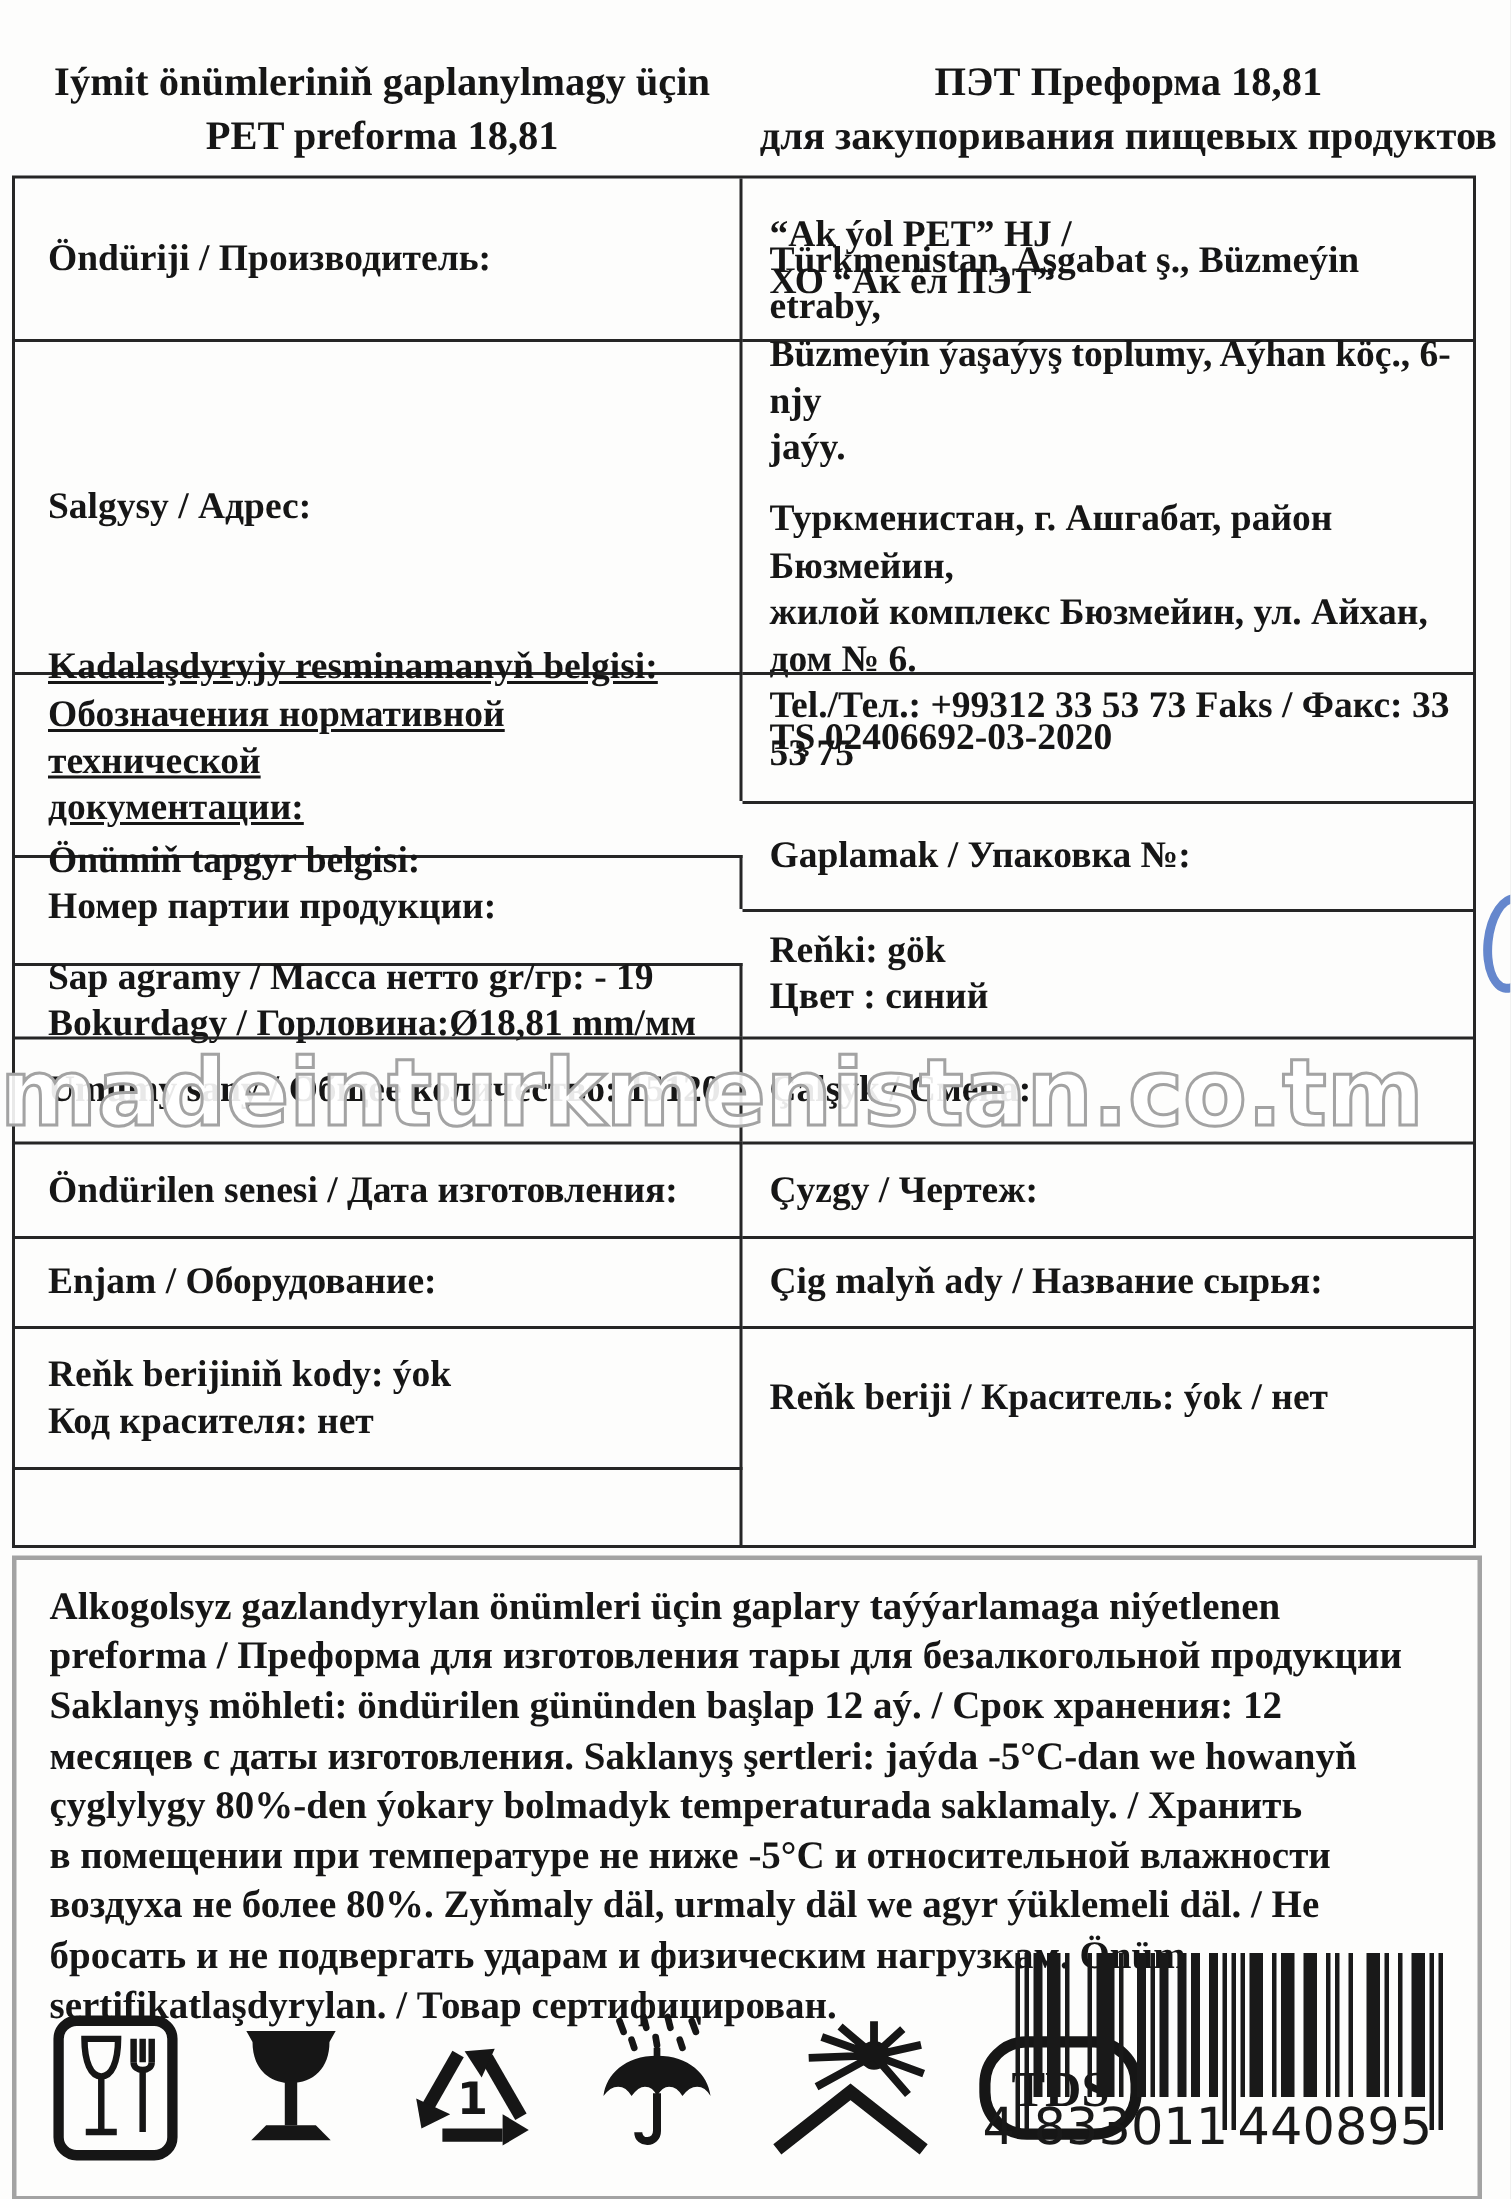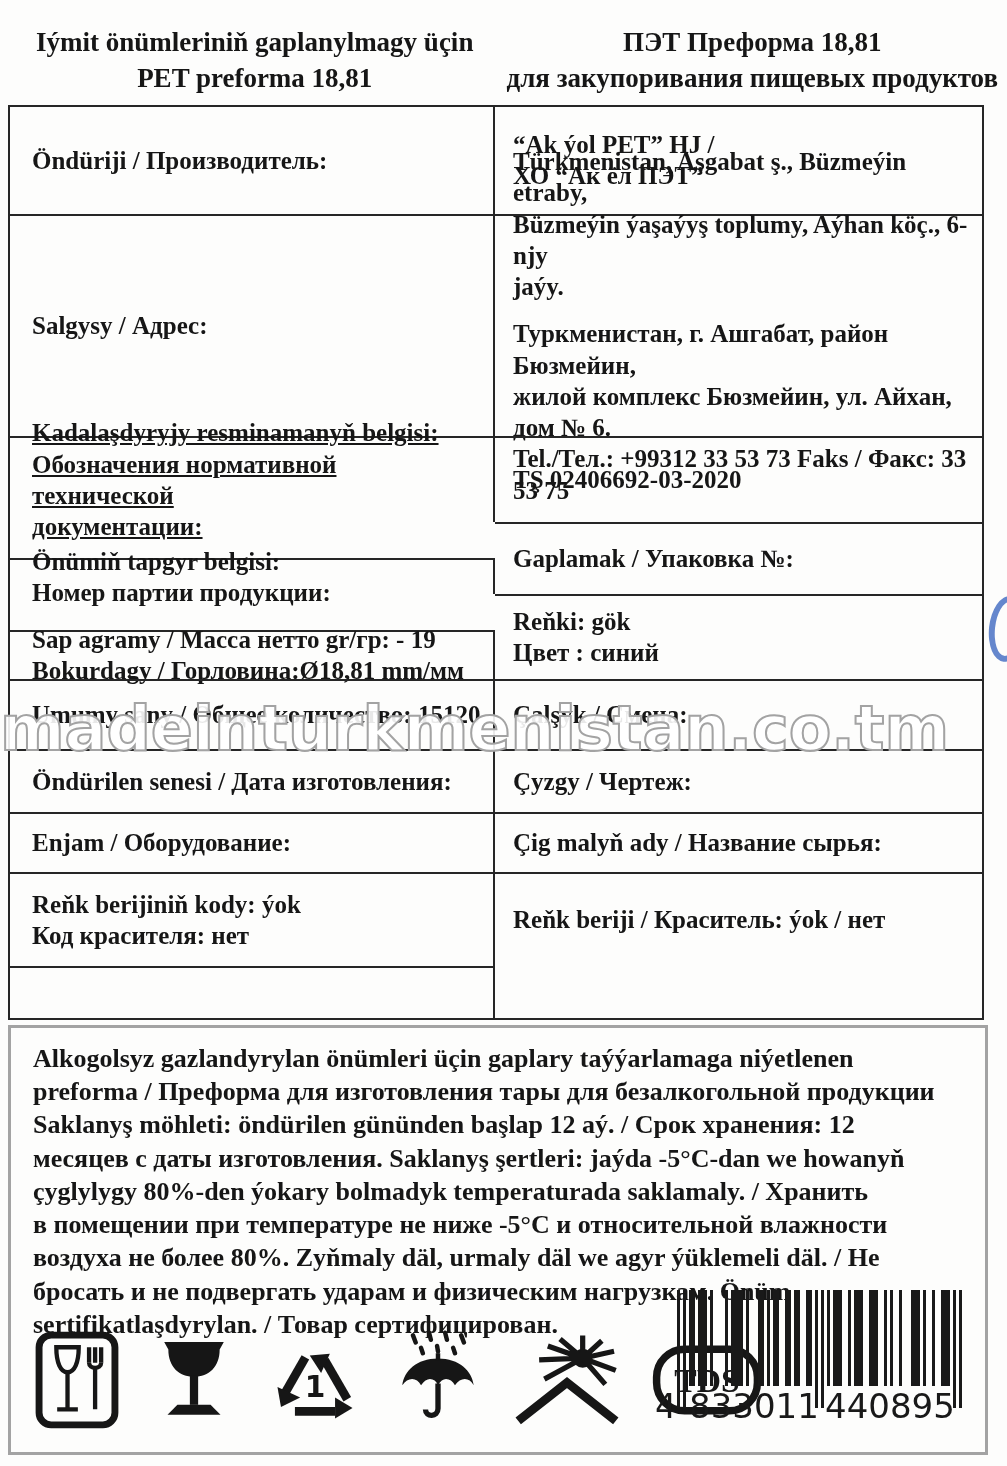--- a/index.html
+++ b/index.html
@@ -4,21 +4,21 @@
 <style>
   * { margin:0; padding:0; box-sizing:border-box; }
   html,body { background:#e8e8e8; }
   .page {
     position:relative; width:1007px; height:1466px; margin:0 auto;
     background:#fdfdfc; color:#161616; overflow:hidden;
     font-family:"Liberation Serif","DejaVu Serif",serif; font-weight:bold;
   }
   
   .hdr { display:flex; padding:24px 6px 8px 6px; }
-  .hdr > div { width:50%; text-align:center; font-size:27px; line-height:1.35; white-space:pre-line; }
+  .hdr > div { width:50%; text-align:center; font-size:27px; line-height:1.35; white-space:pre-line;margin-top:12px; }
   
   .tbl {
     margin-left:8px; width:976px;
     display:grid; grid-template-columns:485px 1fr;
     grid-template-rows:107px 222px 86px 72px 85px 70px 63px 60px 94px 52px;
     border:2px solid #262626;
   }
   .tbl > div {
     display:flex; flex-direction:column; justify-content:center;
     font-size:25px; line-height:1.25; white-space:pre-line;

